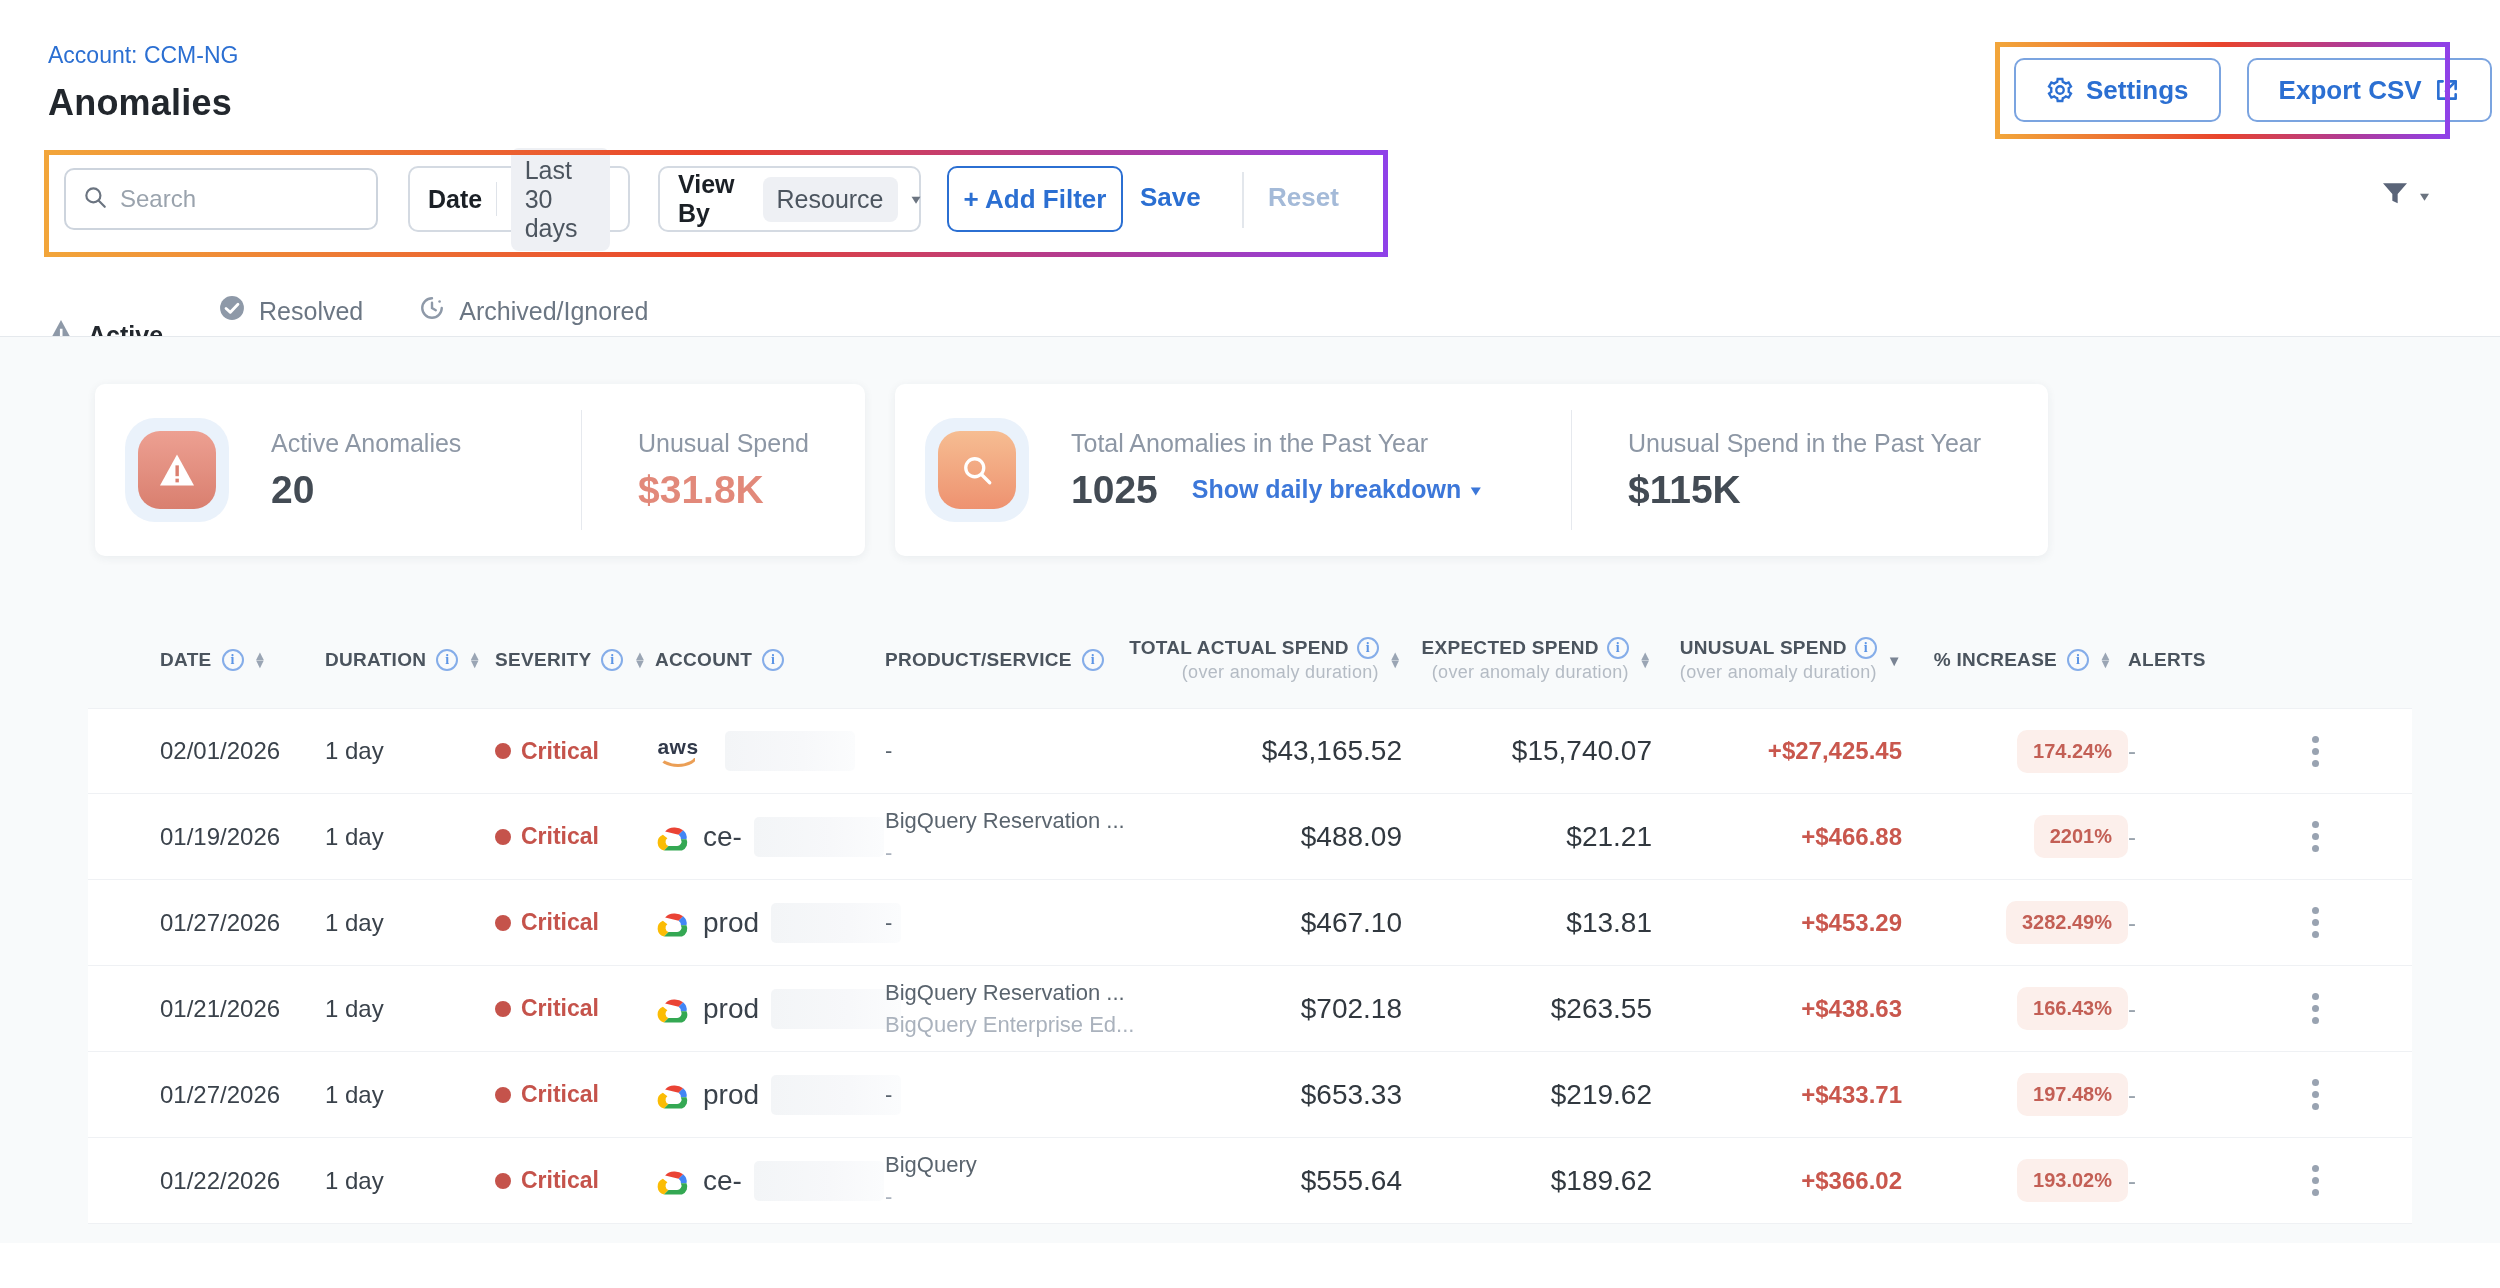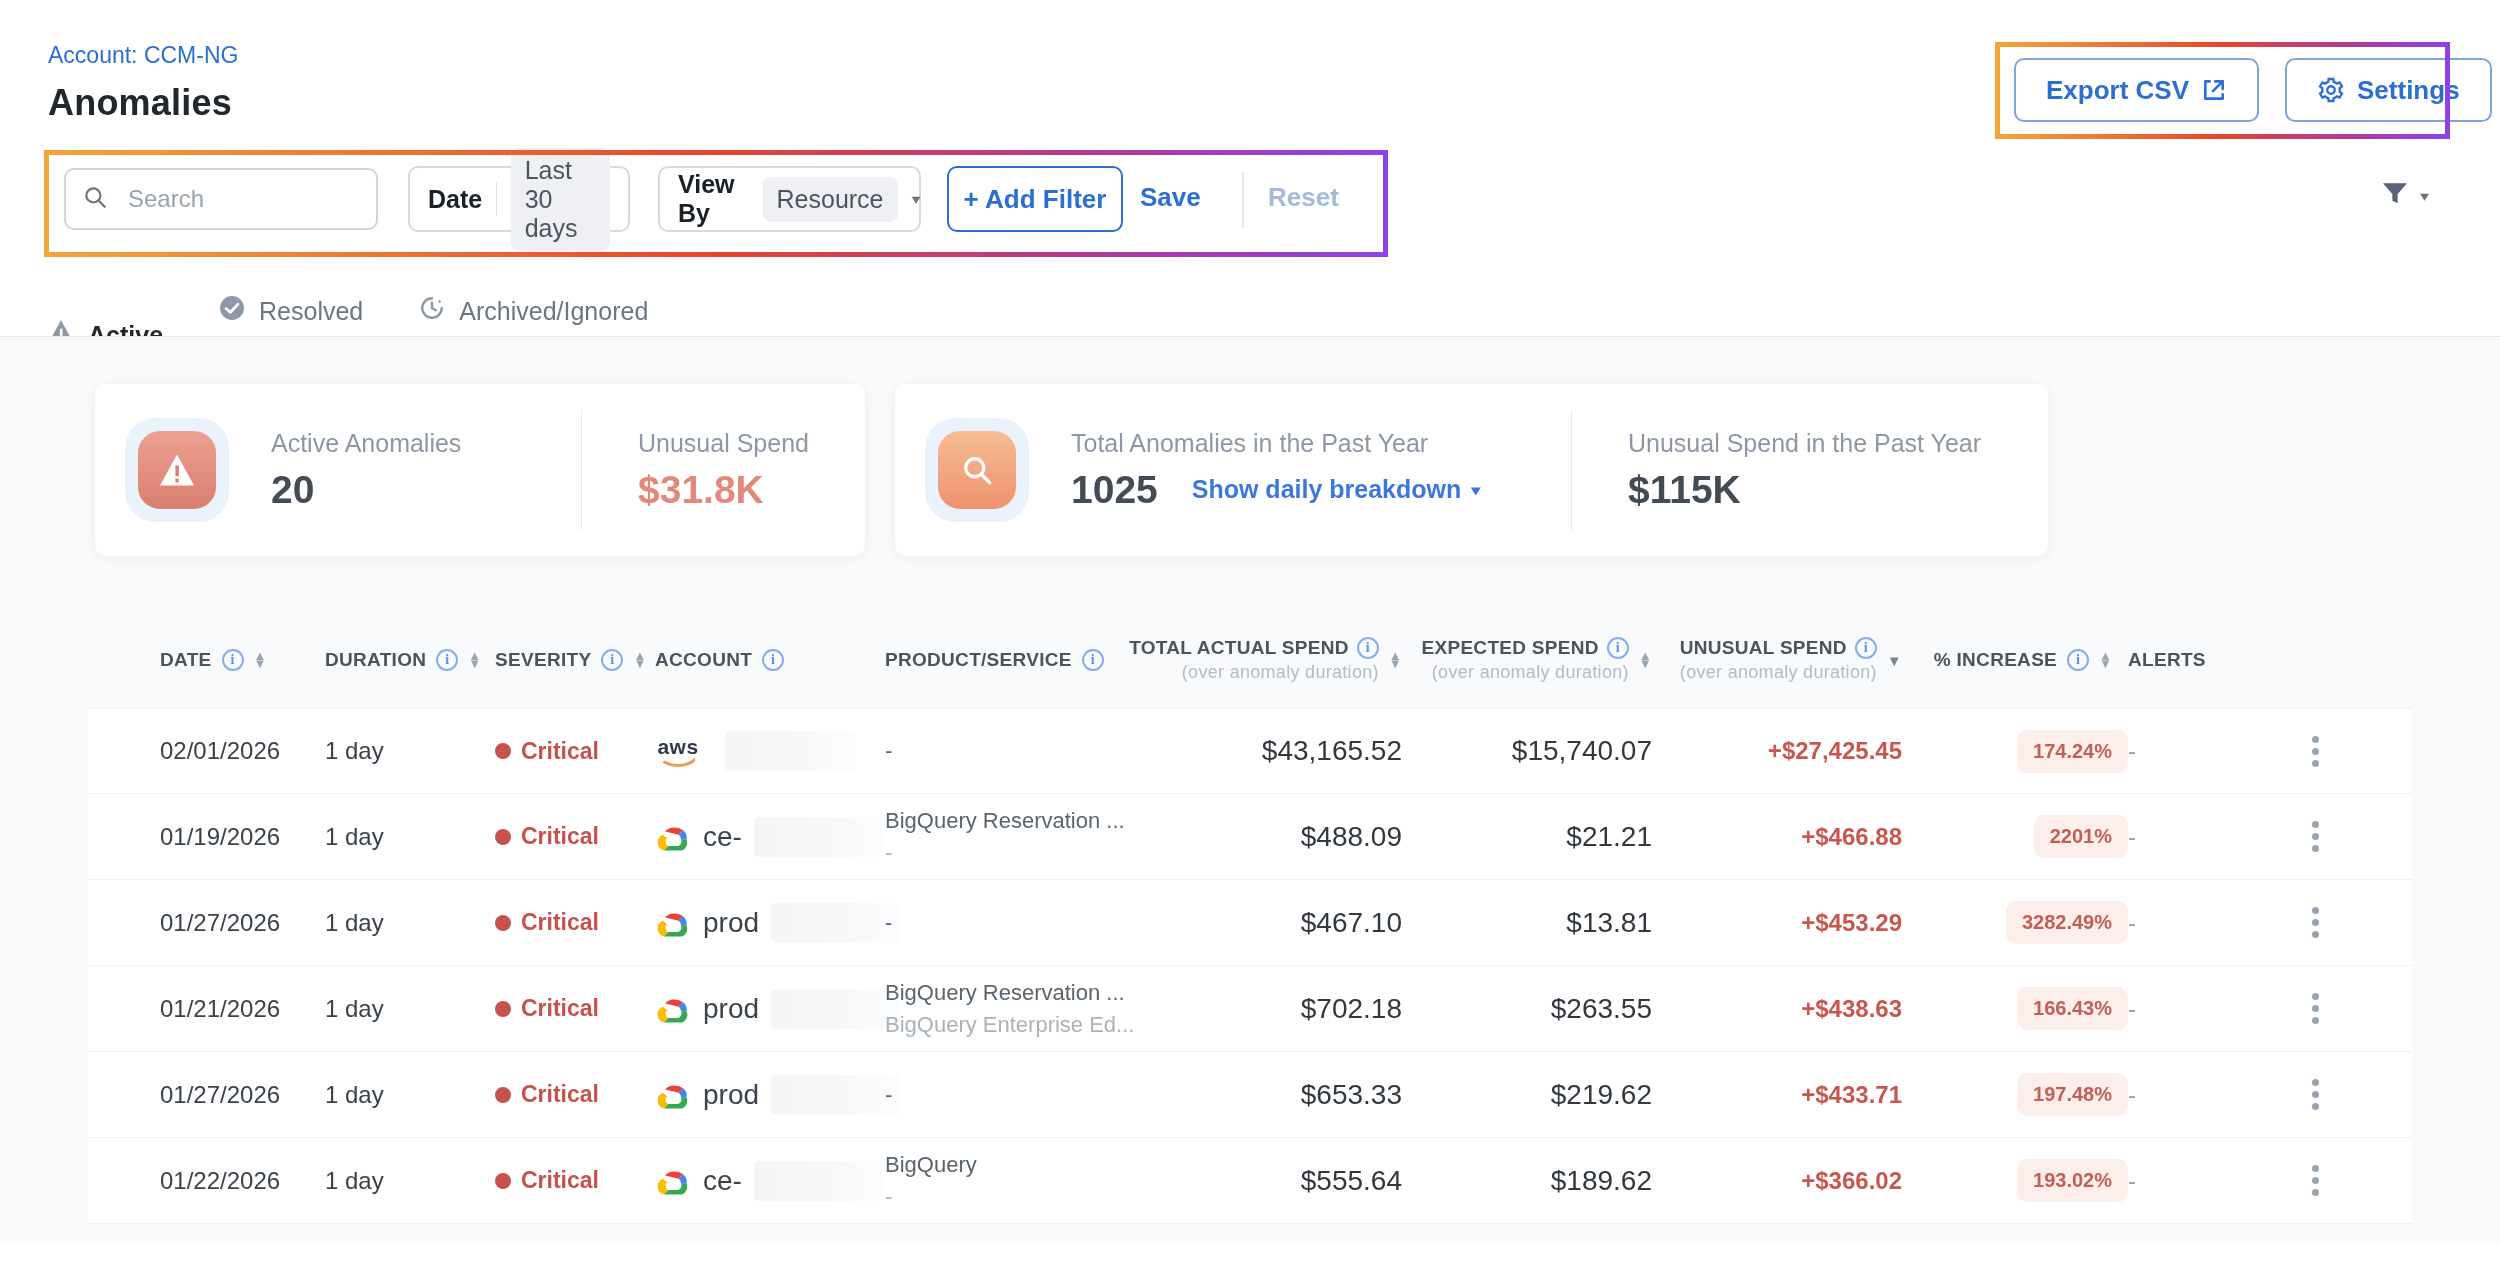--- a/index.html
+++ b/index.html
@@ -11,21 +11,21 @@
   .page-title { position:absolute; left:48px; top:82px; font-size:36px; font-weight:700; color:#22272d; letter-spacing:.2px; }
   .header-actions { position:absolute; left:2014px; top:58px; display:flex; gap:26px; }
   .btn-outline { display:flex; align-items:center; gap:12px; height:64px; padding:0 30px; background:#fff;
     border:2px solid #7ba4e0; border-radius:10px; color:#2b6fd2; font-size:26px; font-weight:700; cursor:pointer; }
   .btn-outline svg { display:block; }
 
   
   .filter-bar { position:absolute; left:0; top:150px; width:2500px; height:108px; }
   .search-box { position:absolute; left:64px; top:18px; width:314px; height:62px; border:2px solid #cdd4dd; border-radius:10px;
     display:flex; align-items:center; padding:0 16px; gap:12px; background:#fff; }
-  .search-box input { border:none; outline:none; font-size:24px; color:#3a424b; width:230px; font-family:"Liberation Sans",sans-serif; background:transparent;margin-left:8px; }
+  .search-box input { border:none; outline:none; font-size:24px; color:#3a424b; width:230px; font-family:"Liberation Sans",sans-serif; background:transparent; }
   .search-box input::placeholder { color:#9aa3ad; }
   .chip { position:absolute; top:16px; height:66px; border:2px solid #d4dae2; border-radius:10px; background:#fff;
     display:flex; align-items:center; padding:0 18px; gap:14px; font-size:25px; cursor:pointer; }
   .chip .chip-label { font-weight:700; color:#1b2026; }
   .chip .chip-divider { width:1px; height:34px; background:#dfe3e9; }
   .chip .chip-value { background:#eef0f4; border-radius:8px; padding:8px 14px; color:#4c555f; }
   .chip-date { left:408px; width:222px; }
   .chip-viewby { left:658px; width:263px; }
   .chev { font-size:18px; color:#6b7480; transform:scaleY(.8); }
   .add-filter-btn { position:absolute; left:947px; top:16px; width:176px; height:66px; border:2.5px solid #2b6fd2; border-radius:10px;
@@ -113,37 +113,37 @@
 </head>
 <body>
 
 <div class="page">
 
   <div class="breadcrumb">Account: CCM-NG</div>
   <div class="page-title">Anomalies</div>
 
   <div class="header-actions">
     <button class="btn-outline">
+      <span>
+        <svg width="28" height="28" viewBox="0 0 24 24" fill="none" stroke="#2b6fd2" stroke-width="2">
+          <circle cx="12" cy="12" r="3.2"></circle>
+          <path d="M19.4 13.5a7.6 7.6 0 0 0 0-3l2-1.5-2-3.4-2.4 1a7.6 7.6 0 0 0-2.6-1.5L14 2.6h-4l-.4 2.5A7.6 7.6 0 0 0 7 6.6l-2.4-1-2 3.4 2 1.5a7.6 7.6 0 0 0 0 3l-2 1.5 2 3.4 2.4-1a7.6 7.6 0 0 0 2.6 1.5l.4 2.5h4l.4-2.5a7.6 7.6 0 0 0 2.6-1.5l2.4 1 2-3.4z"></path>
+        </svg>
+      </span>
+      <span>Settings</span>
+    </button>
+    <button class="btn-outline">
       <span>Export CSV</span>
       <span>
         <svg width="26" height="26" viewBox="0 0 24 24" fill="none" stroke="#2b6fd2" stroke-width="2.4" stroke-linecap="round" stroke-linejoin="round">
           <path d="M8 4 H4 V20 H20 V16"></path>
             <path d="M13 4 H20 V11"></path>
             <path d="M20 4 L11 13"></path>
         </svg>
       </span>
-    </button>
-    <button class="btn-outline">
-      <span>
-        <svg width="28" height="28" viewBox="0 0 24 24" fill="none" stroke="#2b6fd2" stroke-width="2">
-          <circle cx="12" cy="12" r="3.2"></circle>
-          <path d="M19.4 13.5a7.6 7.6 0 0 0 0-3l2-1.5-2-3.4-2.4 1a7.6 7.6 0 0 0-2.6-1.5L14 2.6h-4l-.4 2.5A7.6 7.6 0 0 0 7 6.6l-2.4-1-2 3.4 2 1.5a7.6 7.6 0 0 0 0 3l-2 1.5 2 3.4 2.4-1a7.6 7.6 0 0 0 2.6 1.5l.4 2.5h4l.4-2.5a7.6 7.6 0 0 0 2.6-1.5l2.4 1 2-3.4z"></path>
-        </svg>
-      </span>
-      <span>Settings</span>
     </button>
   </div>
 
   <div class="filter-bar">
     <div class="search-box">
       <span>
         <svg width="26" height="26" viewBox="0 0 24 24" fill="none" stroke="#6b7480" stroke-width="2" stroke-linecap="round">
           <circle cx="10.5" cy="10.5" r="6.5"></circle>
             <path d="M15.5 15.5 L21 21"></path>
         </svg>

